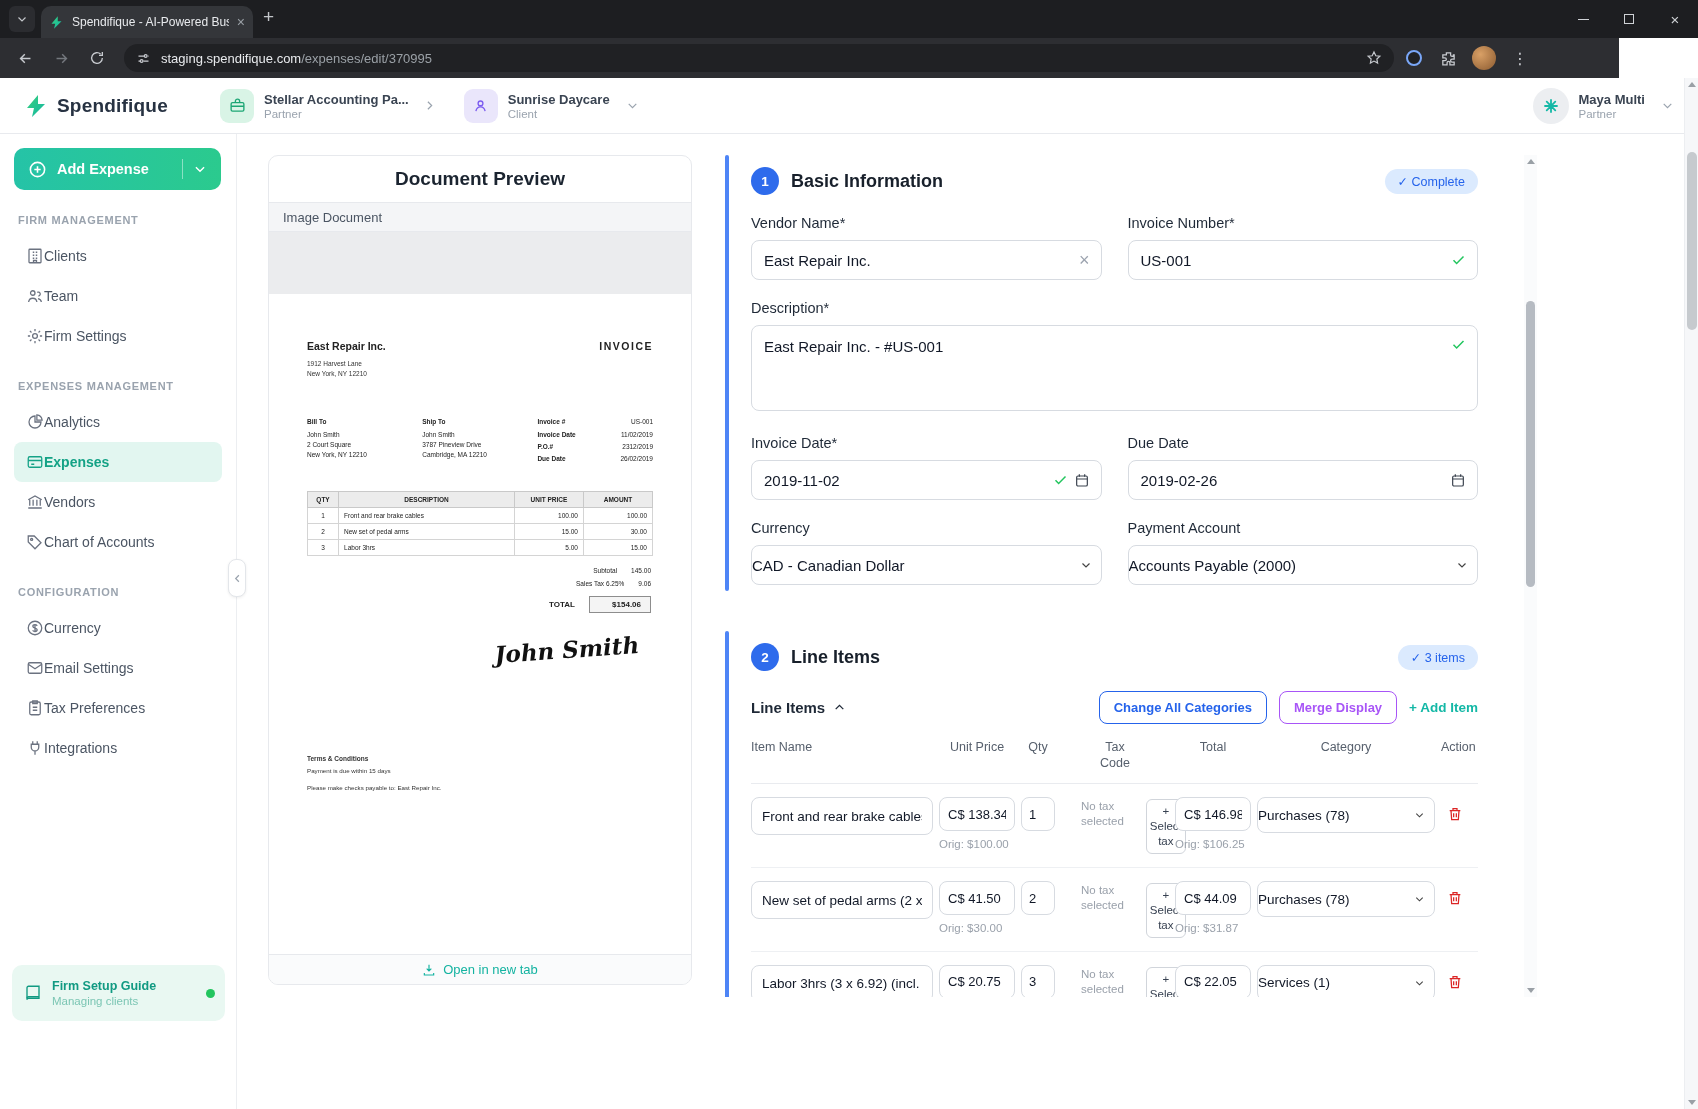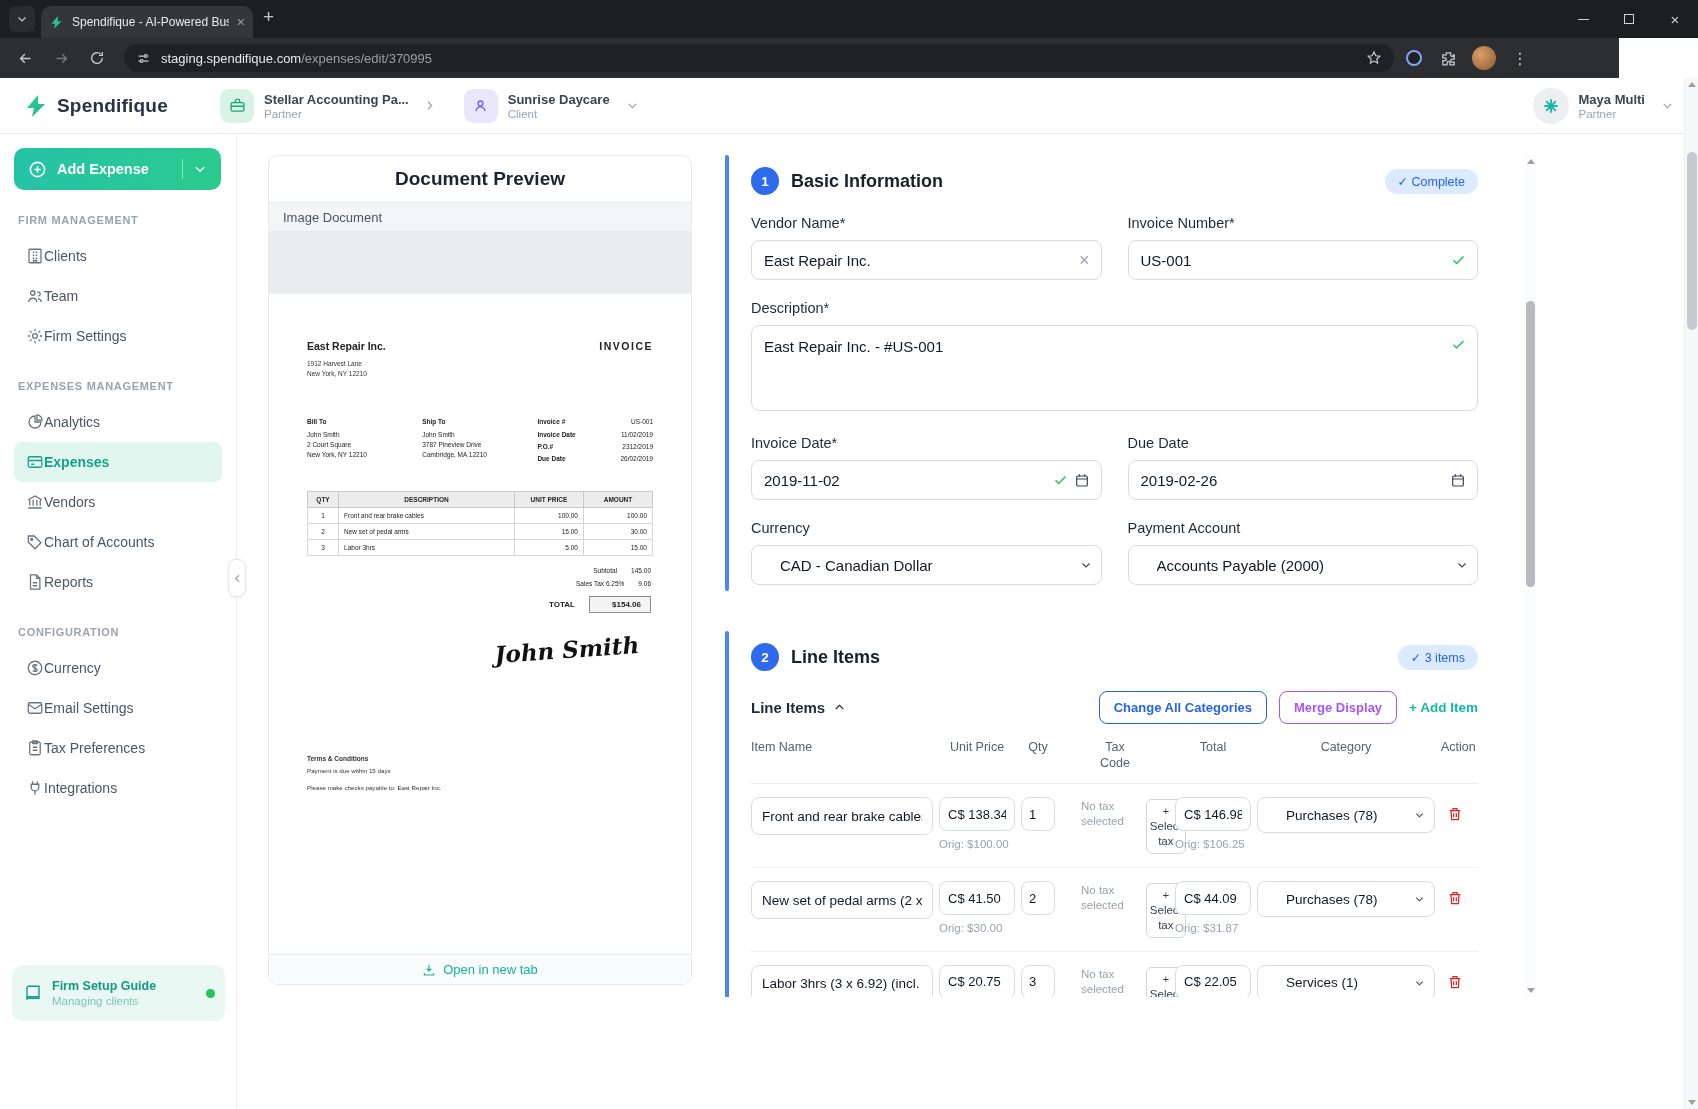--- a/index.html
+++ b/index.html
@@ -134,21 +134,21 @@
     padding:5px 13px; border-radius:999px; }
   .grid2 { display:grid; grid-template-columns:1fr 1fr; column-gap:26px; }
   .fld { margin-top:20px; }
   .fld label { display:block; font-size:14.5px; color:#1f2937; margin-bottom:9px; }
   .inp { position:relative; }
   .inp input, .inp textarea { width:100%; height:40px; border:1px solid #d7dbe1; border-radius:8px;
     padding:0 34px 0 12px; font-size:15px; color:#111827; font-family:inherit; background:#fff; outline:none; }
   .inp textarea { height:86px; padding:10px 12px; resize:none; line-height:1.4; }
   .selwrap { position:relative; }
   .selwrap select { width:100%; height:40px; border:1px solid #d7dbe1; border-radius:8px; background:#fff;
-    padding:0 30px 0 28px; font-size:15px; color:#111827; font-family:inherit; appearance:none; outline:none; }
+    padding:0 30px 0 0; font-size:15px; color:#111827; font-family:inherit; appearance:none; outline:none; }
   .sel-arrow { position:absolute; right:10px; top:50%; transform:translateY(-50%); color:#444; pointer-events:none; display:flex; }
   .ic-right { position:absolute; right:12px; top:50%; transform:translateY(-50%); display:flex; }
   .ic-right2 { position:absolute; right:34px; top:50%; transform:translateY(-50%); display:flex; }
   .ic-top { position:absolute; right:12px; top:12px; display:flex; }
   .clear-x { color:#9ca3af; font-size:18px; line-height:1; }
   .check { color:#22c55e; }
 
   
   .li-toolbar { display:flex; align-items:center; margin-top:20px; }
   .li-title { font-size:15px; font-weight:700; color:#1f2937; display:flex; align-items:center; gap:8px; }
@@ -404,29 +404,20 @@
     <span>Vendors</span>
   </div>
   <div class="side-item">
     <span class="sic">
         <svg width="18" height="18" viewBox="0 0 24 24" fill="none" stroke="currentColor" stroke-width="1.7">
           <path d="M3 12V4h8l9 9-8 8z"></path>
           <circle cx="7.5" cy="8.5" r="1.4"></circle>
         </svg>
       </span>
     <span>Chart of Accounts</span>
-  </div>
-  <div class="side-item">
-    <span class="sic">
-        <svg width="18" height="18" viewBox="0 0 24 24" fill="none" stroke="currentColor" stroke-width="1.7">
-          <path d="M6 2.5h8l4.5 4.5v14.5H6z"></path>
-          <path d="M14 2.5V7h4.5M9 13h6M9 17h6"></path>
-        </svg>
-      </span>
-    <span>Reports</span>
   </div>
 
   <div class="side-head">CONFIGURATION</div>
   <div class="side-item">
     <span class="sic">
         <svg width="18" height="18" viewBox="0 0 24 24" fill="none" stroke="currentColor" stroke-width="1.7">
           <circle cx="12" cy="12" r="9"></circle>
           <path d="M12 6.5v11M15 9c-.8-1-1.9-1.4-3-1.4-1.6 0-2.9.8-2.9 2.2 0 3 5.8 1.6 5.8 4.6 0 1.4-1.3 2.2-2.9 2.2-1.2 0-2.4-.5-3.2-1.5"></path>
         </svg>
       </span>

